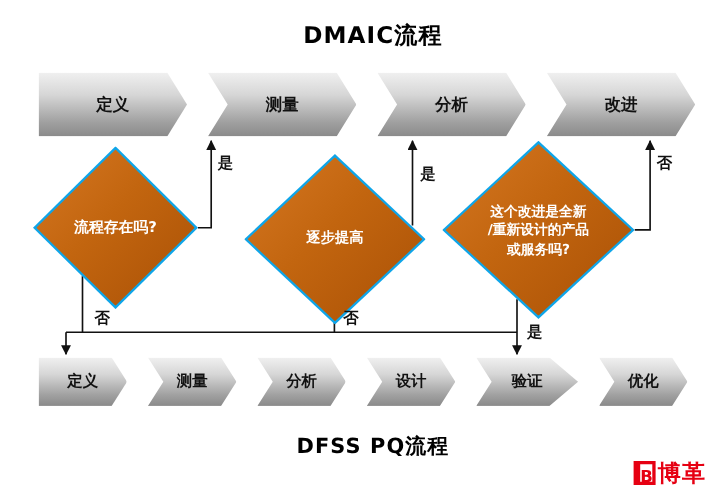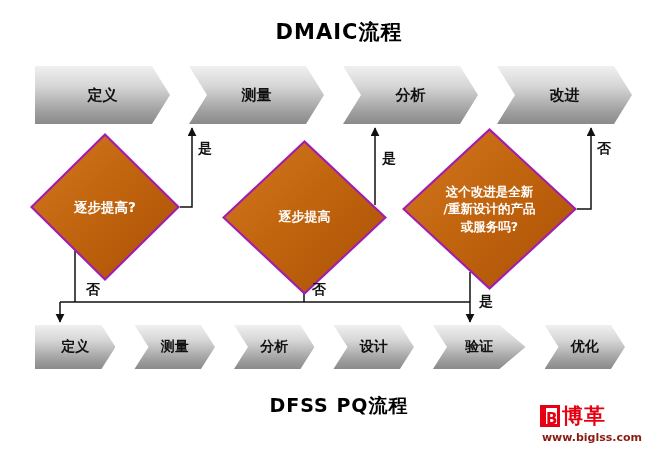--- a/index.html
+++ b/index.html
@@ -40,21 +40,21 @@
   }
   .band-bottom .chev.head{
     flex:1.15;
     clip-path:polygon(0 0, calc(100% - 26px) 0, 100% 50%, calc(100% - 26px) 100%, 0 100%, 14px 50%);
   }
 
   
   .diamond{
     position:absolute;
     clip-path:polygon(50% 0,100% 50%,50% 100%,0 50%);
-    background:#a21caf;
+    background:#0ea5e9;
   }
   .diamond-in{
     position:absolute;inset:3px;
     clip-path:polygon(50% 0,100% 50%,50% 100%,0 50%);
     background:linear-gradient(135deg,#d57722 0%,#c2650f 45%,#aa5106 100%);
     display:flex;flex-direction:column;align-items:center;justify-content:center;
     color:#fff;font-weight:bold;text-align:center;line-height:1.4;
   }
   .d1{left:30px;top:133px;width:150px;height:148px;}
   .d2{left:222px;top:140px;width:165px;height:155px;}
@@ -118,21 +118,21 @@
       <path d="M75 251 L75 302"></path>
       <path d="M304 293 L304 302"></path>
       <path d="M60 302 L470 302"></path>
       <path d="M60 302 L60 322" marker-end="url(#arr)"></path>
       <path d="M470 272 L470 322" marker-end="url(#arr)"></path>
     </g>
   </svg>
 
   <div class="diamond d1">
     <div class="diamond-in">
-      <span>逐步提高?</span>
+      <span>流程存在吗?</span>
     </div>
   </div>
 
   <div class="diamond d2">
     <div class="diamond-in">
       <span>逐步提高</span>
     </div>
   </div>
 
   <div class="diamond d3">
@@ -171,16 +171,15 @@
       </div>
   </div>
 
   <div class="title title-bottom">DFSS PQ流程</div>
 
   <div class="logo">
     <div class="logo-row">
       <div class="logo-mark">B</div>
       <div class="logo-name">博革</div>
     </div>
-    <div class="logo-url">www.biglss.com</div>
   </div>
 
 </div>
 
 </body></html>

